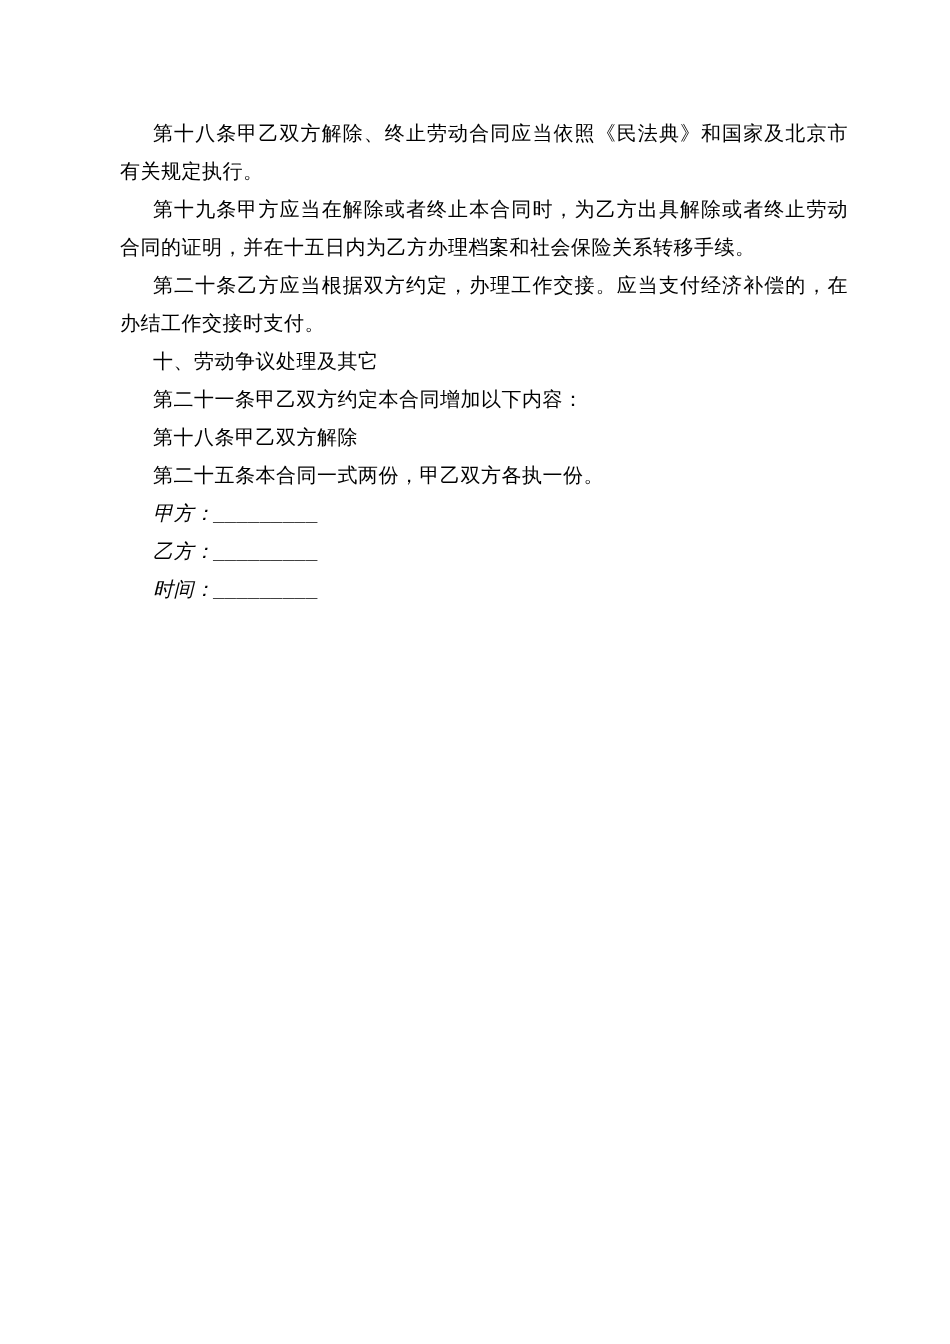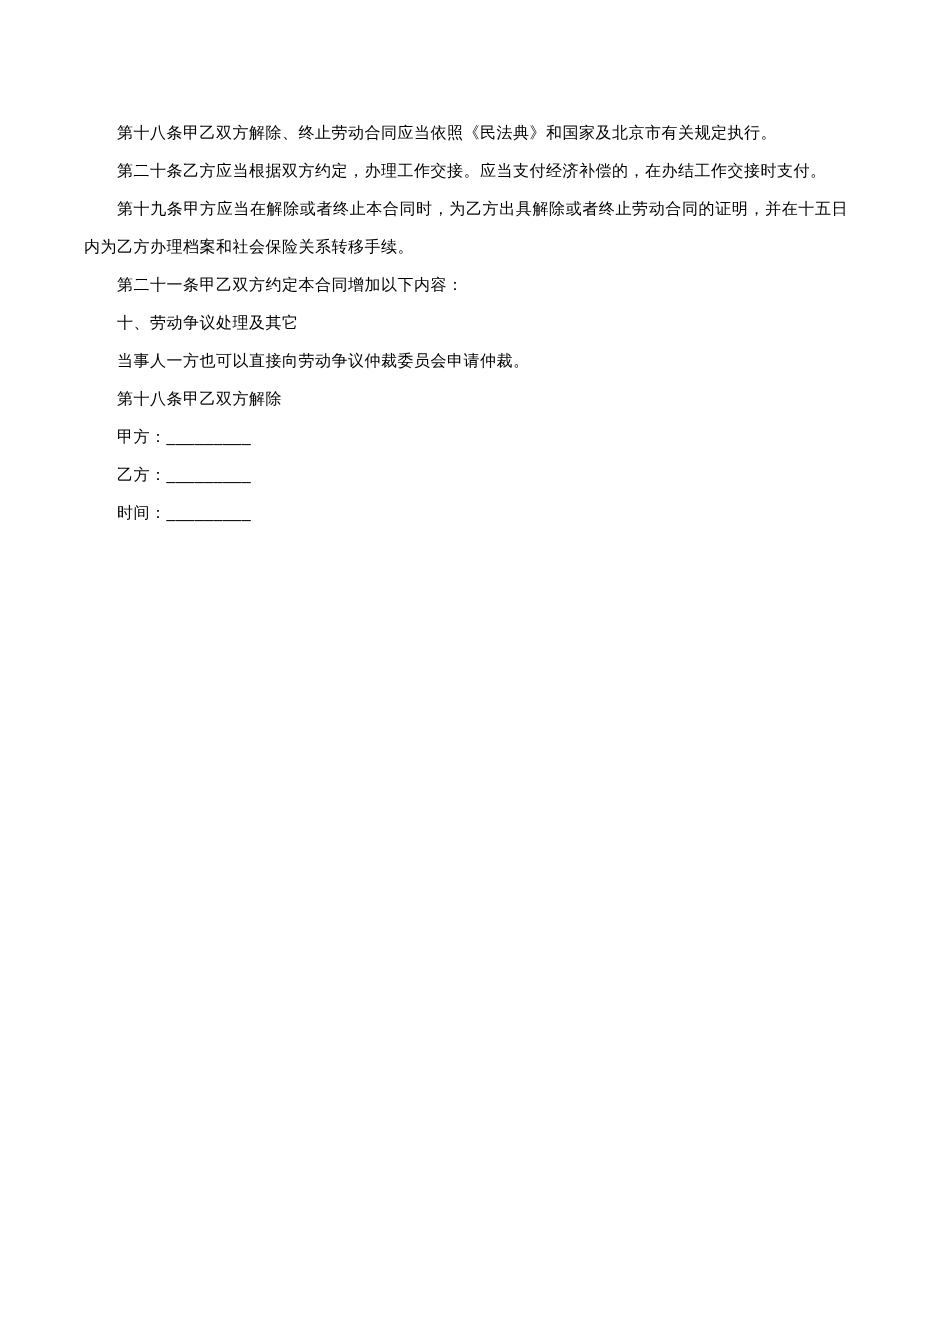--- a/index.html
+++ b/index.html
@@ -9,45 +9,46 @@
   }
   body {
     width: 950px;
     height: 1344px;
     overflow: hidden;
   }
   .page {
     box-sizing: border-box;
     width: 950px;
     height: 1344px;
-    padding: 114px 102px 0 84px;
+    padding: 114px 102px 0 120px;
     background: #ffffff;
     color: #000000;
     font-family: "Liberation Sans", "DejaVu Sans", sans-serif;
-    font-size: 16px;
+    font-size: 20px;
     line-height: 38px;
     text-align: justify;
   }
   .para {
     margin: 0;
     padding: 0;
     text-indent: 33px;
     letter-spacing: 0.5px;
   }
   .sig-line {
     letter-spacing: 0.5px;
+    font-style: italic;
   }
 </style>
 </head>
 <body>
 
 <div class="page">
   <p class="para">第十八条甲乙双方解除、终止劳动合同应当依照《民法典》和国家及北京市有关规定执行。</p>
+  <p class="para">第十九条甲方应当在解除或者终止本合同时，为乙方出具解除或者终止劳动合同的证明，并在十五日内为乙方办理档案和社会保险关系转移手续。</p>
   <p class="para">第二十条乙方应当根据双方约定，办理工作交接。应当支付经济补偿的，在办结工作交接时支付。</p>
-  <p class="para">第十九条甲方应当在解除或者终止本合同时，为乙方出具解除或者终止劳动合同的证明，并在十五日内为乙方办理档案和社会保险关系转移手续。</p>
+  <p class="para">十、劳动争议处理及其它</p>
   <p class="para">第二十一条甲乙双方约定本合同增加以下内容：</p>
-  <p class="para">十、劳动争议处理及其它</p>
-  <p class="para">当事人一方也可以直接向劳动争议仲裁委员会申请仲裁。</p>
   <p class="para">第十八条甲乙双方解除</p>
+  <p class="para">第二十五条本合同一式两份，甲乙双方各执一份。</p>
   <p class="para sig-line">甲方：_________</p>
   <p class="para sig-line">乙方：_________</p>
   <p class="para sig-line">时间：_________</p>
 </div>
 
 </body></html>

